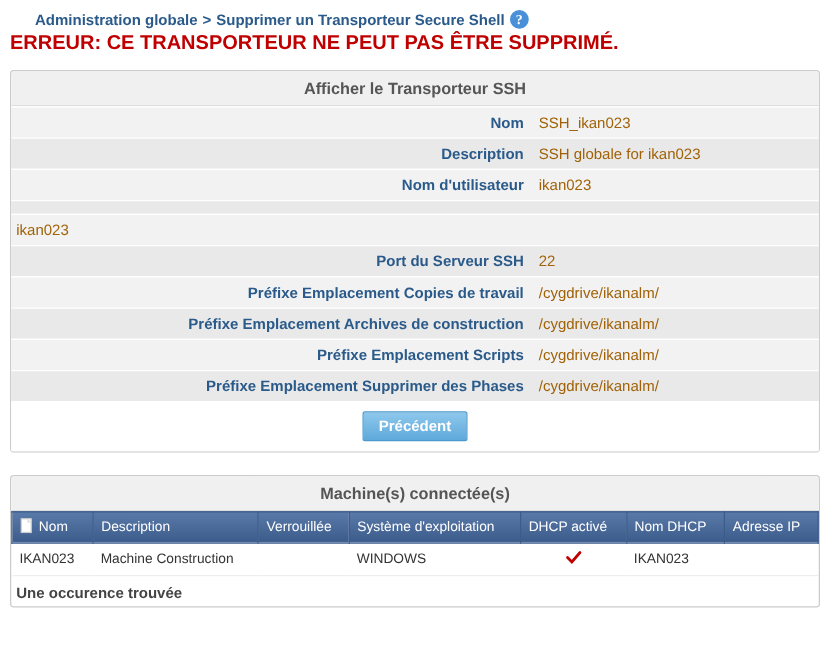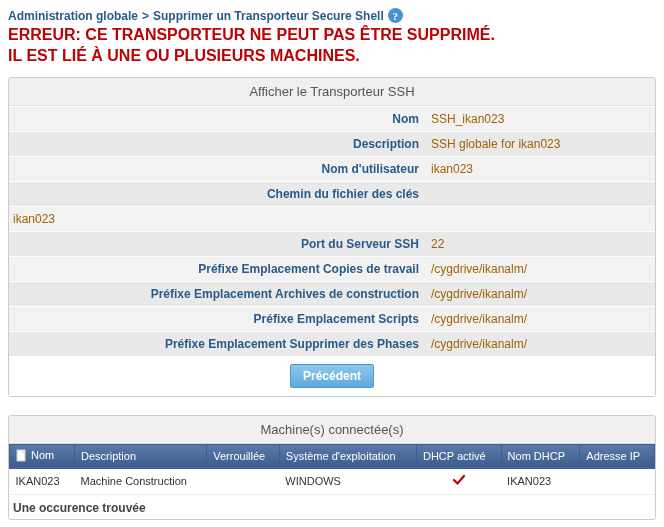--- a/index.html
+++ b/index.html
@@ -12,20 +12,21 @@
     width: 648px;
   }
   .breadcrumb {
     font-weight: bold;
     color: #2a5a8a;
     font-size: 12px;
     margin-bottom: 2px;
     display: flex;
     align-items: flex-end;
     gap: 4px;
+    margin-left: 20px;
   }
   .help-icon {
     display: inline-flex;
     align-items: center;
     justify-content: center;
     width: 15px;
     height: 15px;
     border-radius: 50%;
     background: #4a90d9;
     color: #fff;
@@ -42,21 +43,21 @@
     margin-bottom: 10px;
   }
   .panel {
     border: 1px solid #ccc;
     border-radius: 3px;
     margin-bottom: 18px;
   }
   .panel-title {
     background: #f0f0f0;
     text-align: center;
-    font-weight: normal;
+    font-weight: bold;
     color: #555;
     padding: 6px 18px;
     font-size: 13px;
     border-bottom: 1px solid #ddd;
     border-radius: 3px 3px 0 0;
   }
   .kv-row {
     display: flex;
     border-top: 1px solid #fff;
   }
@@ -139,40 +140,38 @@
 
 <div class="breadcrumb">
   <span>Administration globale</span>
   <span>&gt;</span>
   <span>Supprimer un Transporteur Secure Shell</span>
   <span class="help-icon">?</span>
 </div>
 
 <div class="error">
   <div>ERREUR: CE TRANSPORTEUR NE PEUT PAS ÊTRE SUPPRIMÉ.</div>
-  <div>IL EST LIÉ À UNE OU PLUSIEURS MACHINES.</div>
 </div>
 
 <div class="panel">
   <div class="panel-title">Afficher le Transporteur SSH</div>
   <div id="kv-list">
       <div class="kv-row">
         <div class="kv-label">Nom</div>
         <div class="kv-value">SSH_ikan023</div>
       </div>
       <div class="kv-row">
         <div class="kv-label">Description</div>
         <div class="kv-value">SSH globale for ikan023</div>
       </div>
       <div class="kv-row">
         <div class="kv-label">Nom d'utilisateur</div>
         <div class="kv-value">ikan023</div>
       </div>
       <div class="kv-row">
-        <div class="kv-label">Chemin du fichier des clés</div>
         <div class="kv-value"></div>
       </div>
       <div class="kv-row">
         <div class="kv-value">ikan023</div>
       </div>
       <div class="kv-row">
         <div class="kv-label">Port du Serveur SSH</div>
         <div class="kv-value">22</div>
       </div>
       <div class="kv-row">

